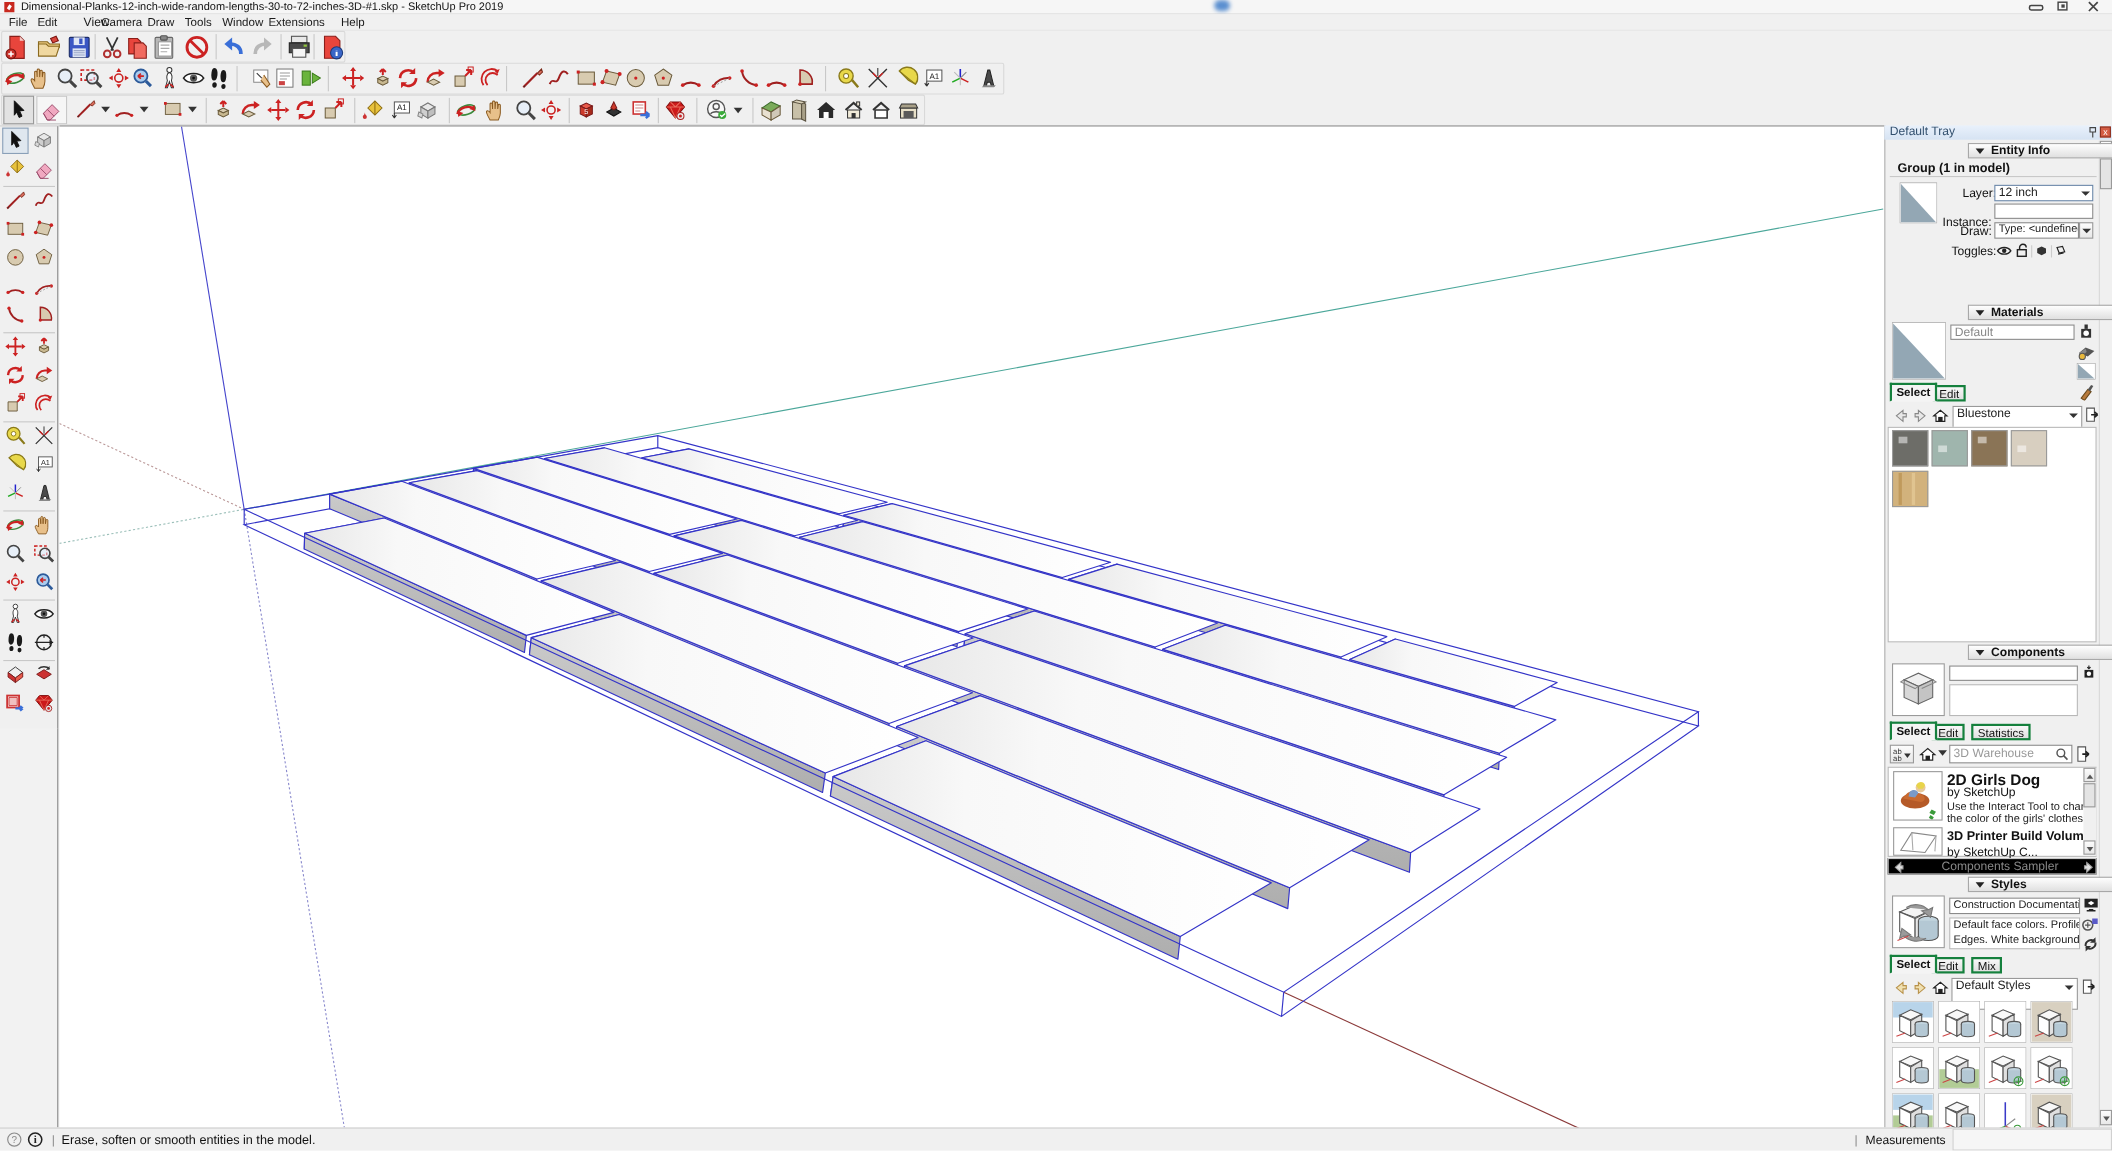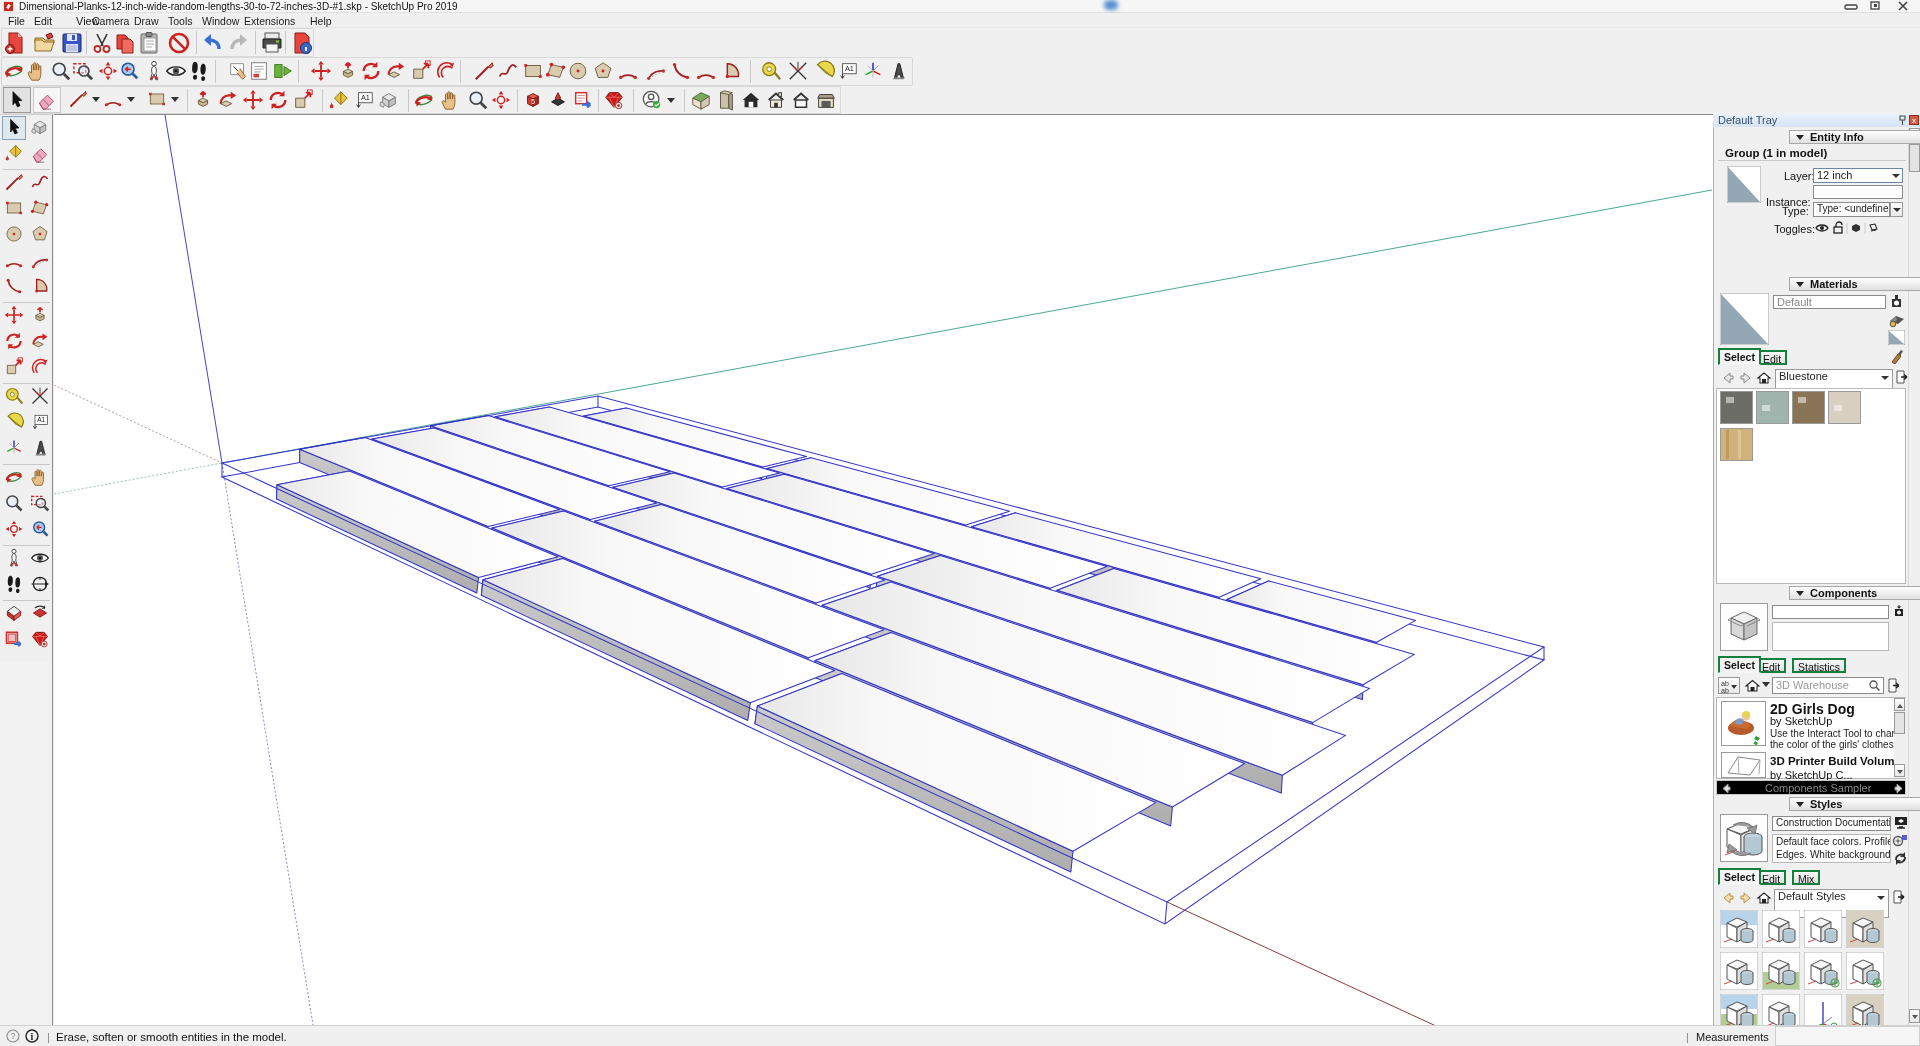--- a/index.html
+++ b/index.html
@@ -747,21 +747,21 @@
 <span class="lbl" style="left:1725px;top:147px;font-weight:bold;font-size:11.5px">Group (1 in model)</span>
 <div class="ab" style="left:1718px;top:160px;width:188px;height:1px;background:#c8c8c8"></div>
 <svg class="ab" style="left:1727px;top:166px" width="34" height="37" viewBox="0 0 34 37">
     <rect x="0" y="0" width="34" height="37" fill="#fff" stroke="#9a9a9a"></rect>
     <path d="M1 1L1 36 L33 36 Z" fill="#93a7b4"></path>
   </svg>
 <span class="lbl" style="left:1784px;top:170px">Layer:</span>
 <div class="fld" style="left:1813px;top:168px;width:90px;height:15px;border-color:#6a86a8">12 inch<span class="ab" style="right:2px;top:5px;width:0;height:0;border-left:4px solid transparent;border-right:4px solid transparent;border-top:4px solid #333"></span></div>
 <span class="lbl" style="left:1766px;top:196px">Instance:</span>
 <div class="fld" style="left:1813px;top:185px;width:90px;height:14px"></div>
-<span class="lbl" style="left:1782px;top:205px">Type:</span>
+<span class="lbl" style="left:1782px;top:205px">Draw:</span>
 <div class="fld" style="left:1813px;top:202px;width:77px;height:15px;font-size:10px">Type: &lt;undefined&gt;</div>
 <div class="btn" style="left:1890px;top:202px;width:13px;height:15px">
     <span class="ab" style="left:2px;top:5px;width:0;height:0;border-left:4px solid transparent;border-right:4px solid transparent;border-top:4px solid #333"></span>
   </div>
 <span class="lbl" style="left:1774px;top:223px">Toggles:</span>
 <svg class="ab" style="left:1814px;top:220px" width="66" height="16" viewBox="0 0 66 16">
     <path d="M2 8c2.5-4 9.5-4 12 0-2.5 4-9.5 4-12 0z" fill="none" stroke="#222" stroke-width="1.3"></path>
     <circle cx="8" cy="8" r="2" fill="#222"></circle>
     <rect x="20" y="7" width="8" height="6" fill="none" stroke="#222" stroke-width="1.3"></rect>
     <path d="M22 7V5a3 3 0 0 1 6 0" fill="none" stroke="#222" stroke-width="1.3"></path>

